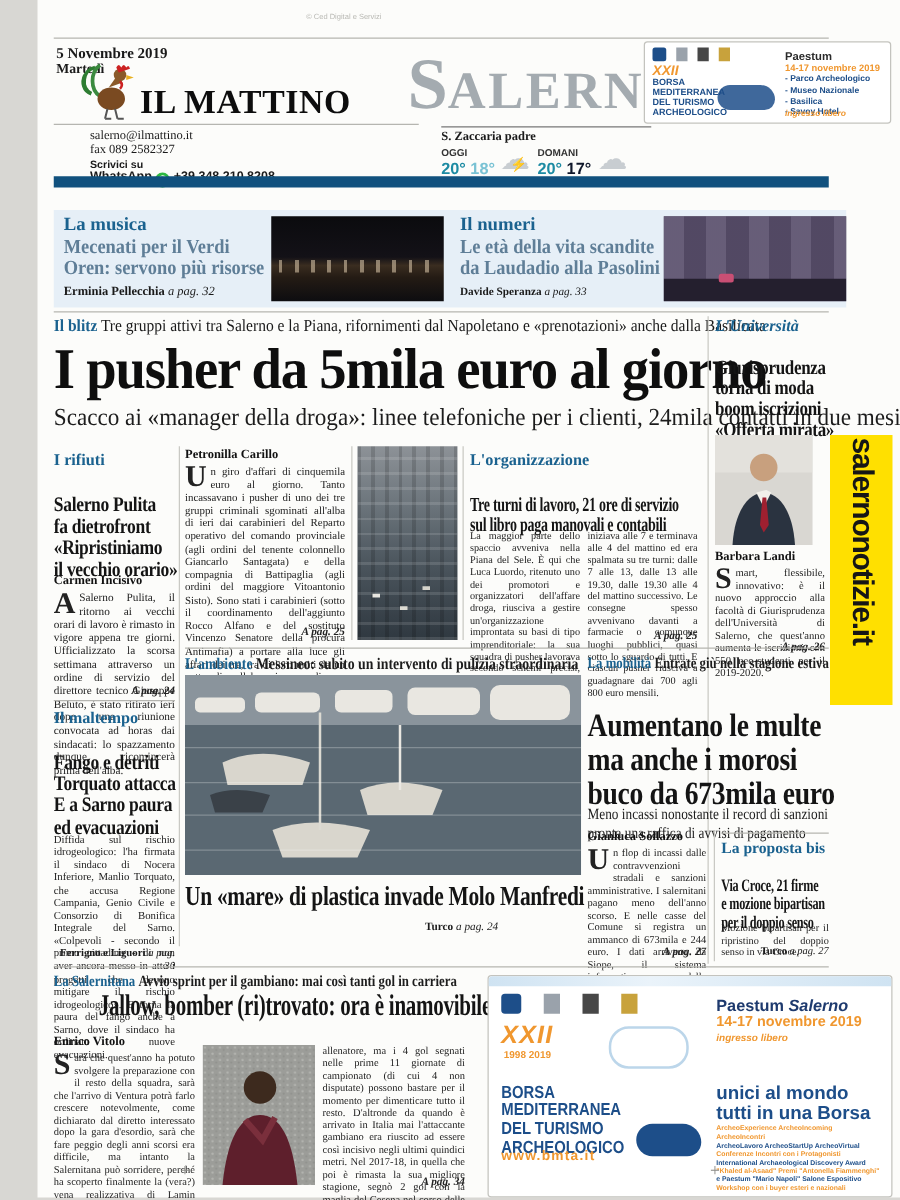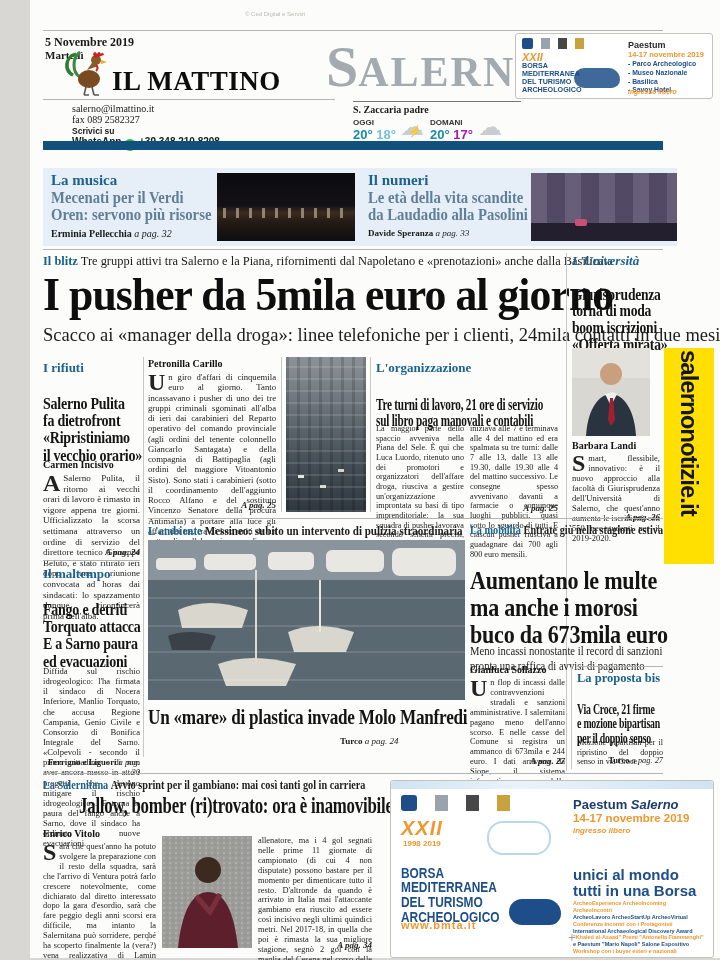--- a/index.html
+++ b/index.html
@@ -76,21 +76,21 @@
 <div class="abs" style="left:353px;top:104px;font-size:10px;font-weight:bold;">S. Zaccaria padre</div>
 <div class="abs sans" style="left:353px;top:118px;font-size:8px;font-weight:bold;color:#333;">OGGI</div>
 <div class="abs sans" style="left:353px;top:127px;font-size:13px;font-weight:bold;">
   <span style="color:#1d8ba3;">20°</span>
   <span style="color:#79c2d4;">18°</span>
 </div>
 <div class="abs" style="left:400px;top:113px;font-size:24px;color:#c8cdd1;">☁<span style="position:absolute;left:8px;top:12px;font-size:11px;color:#e8b020;">⚡</span></div>
 <div class="abs sans" style="left:430px;top:118px;font-size:8px;font-weight:bold;color:#333;">DOMANI</div>
 <div class="abs sans" style="left:430px;top:127px;font-size:13px;font-weight:bold;">
   <span style="color:#1d8ba3;">20°</span>
-  <span style="color:#a21caf;">17°</span>
+  <span style="color:#0f172a;">17°</span>
 </div>
 <div class="abs" style="left:478px;top:113px;font-size:24px;color:#c8cdd1;">☁</div>
 
 <div class="abs ad-box" style="left:515px;top:33px;width:196px;height:64px;">
   <div class="abs" style="left:6px;top:4px;display:flex;gap:8px;">
     <span style="width:11px;height:11px;background:#1d4e89;display:inline-block;border-radius:2px;"></span>
     <span style="width:9px;height:11px;background:#9aa2ab;display:inline-block;"></span>
     <span style="width:9px;height:11px;background:#474747;display:inline-block;"></span>
     <span style="width:9px;height:11px;background:#c8a23c;display:inline-block;"></span>
   </div>

